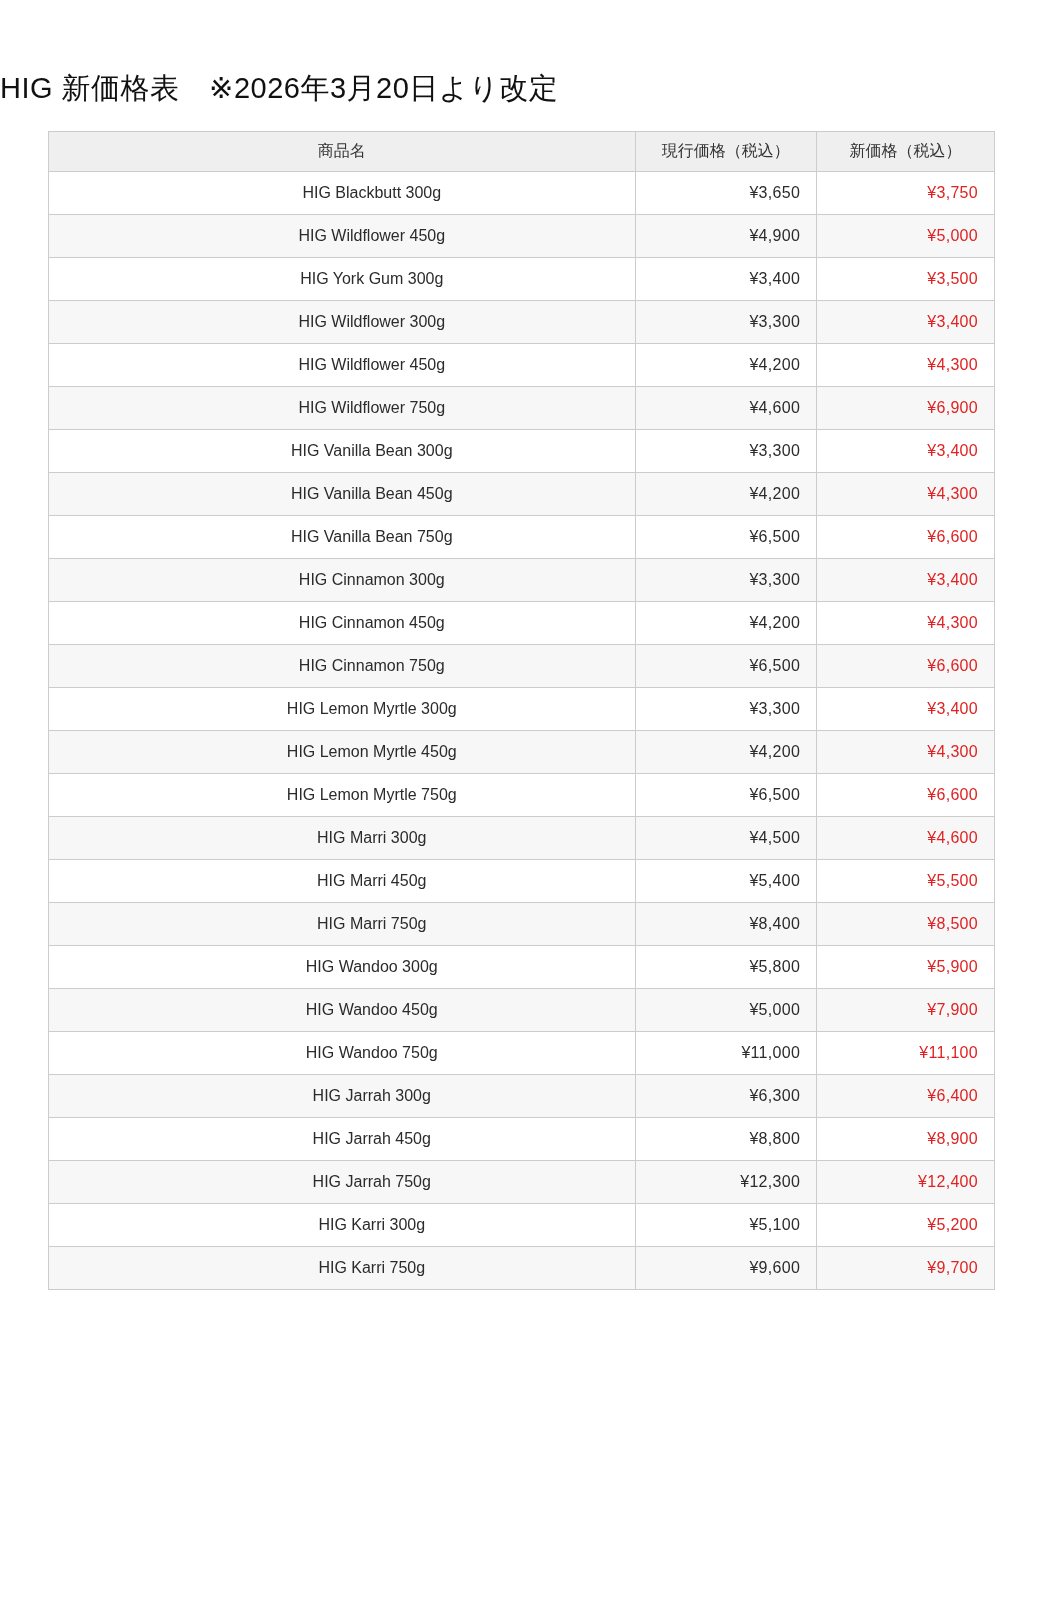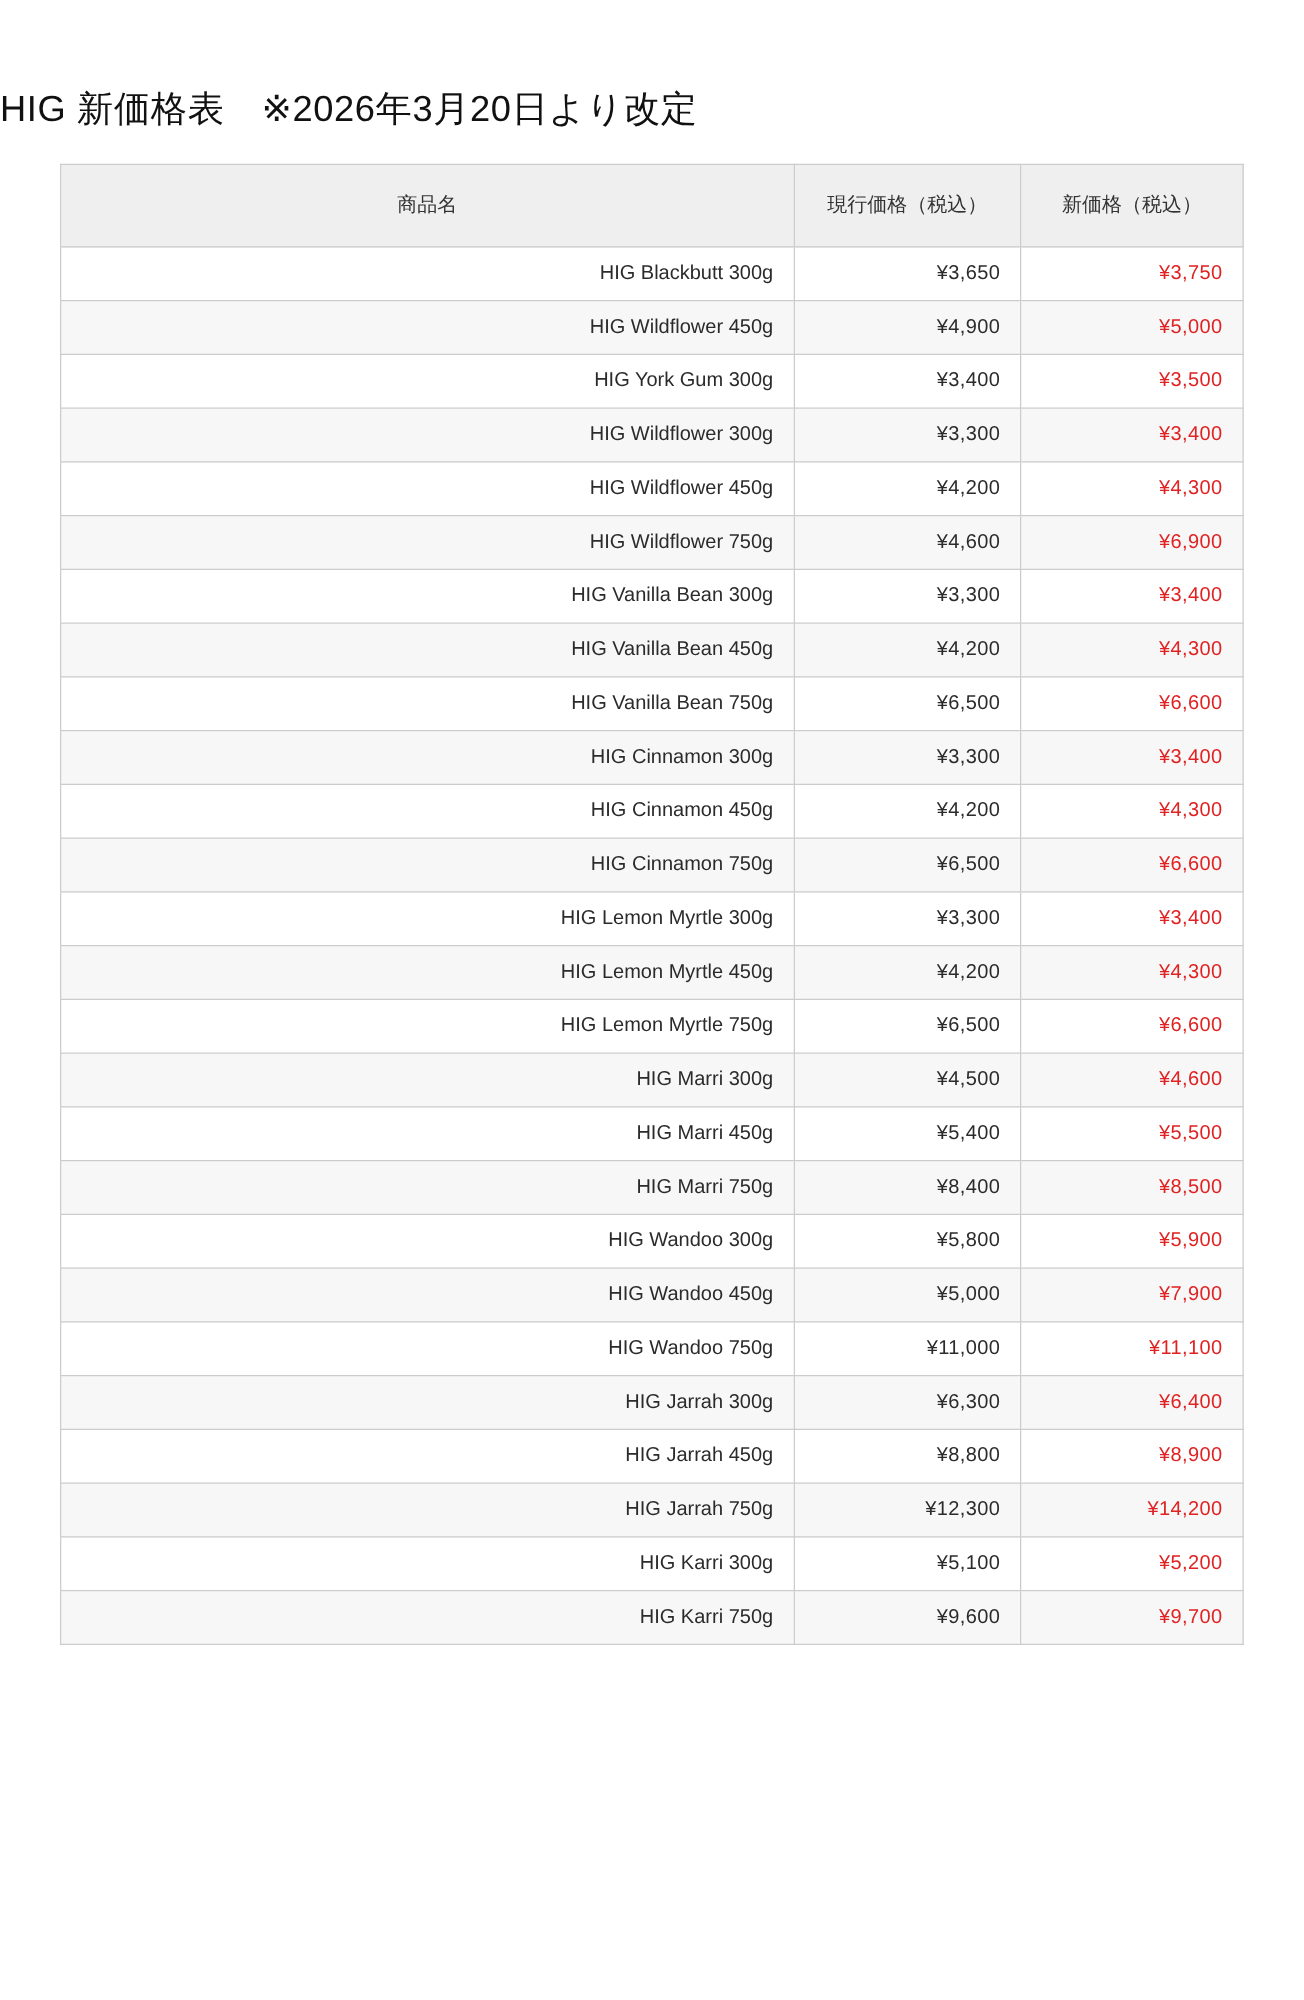--- a/index.html
+++ b/index.html
@@ -39,29 +39,29 @@
     vertical-align:middle;
   }
   .price-table col.col-name{width:62%;}
   .price-table col.col-current{width:19.2%;}
   .price-table col.col-new{width:18.8%;}
   .price-table thead th{
     background:var(--header_bg);
     font-weight:400;
     color:#333333;
     text-align:center;
-    padding:22px 6px;
+    padding:9px 6px;
     height:38px;
     margin-top:30px;
   }
   .price-table td{
     padding:11px 16px;
   }
   .price-table td.name-cell{
-    text-align:right;
+    text-align:center;
     padding-left:76px;
     white-space:pre-line;
     line-height:20px;
   }
   .price-table td.price-cell{
     text-align:right;
     letter-spacing:0.3px;
   }
   .price-table td.new-price-cell{
     color:var(--accent_red);
@@ -228,21 +228,21 @@
 
   <tr>
     <td class="name-cell">HIG Jarrah 450g</td>
     <td class="price-cell">¥8,800</td>
     <td class="price-cell new-price-cell">¥8,900</td>
   </tr>
 
   <tr>
     <td class="name-cell">HIG Jarrah 750g</td>
     <td class="price-cell">¥12,300</td>
-    <td class="price-cell new-price-cell">¥14,200</td>
+    <td class="price-cell new-price-cell">¥12,400</td>
   </tr>
 
   <tr>
     <td class="name-cell">HIG Karri 300g</td>
     <td class="price-cell">¥5,100</td>
     <td class="price-cell new-price-cell">¥5,200</td>
   </tr>
 
   <tr>
     <td class="name-cell">HIG Karri 750g</td>

